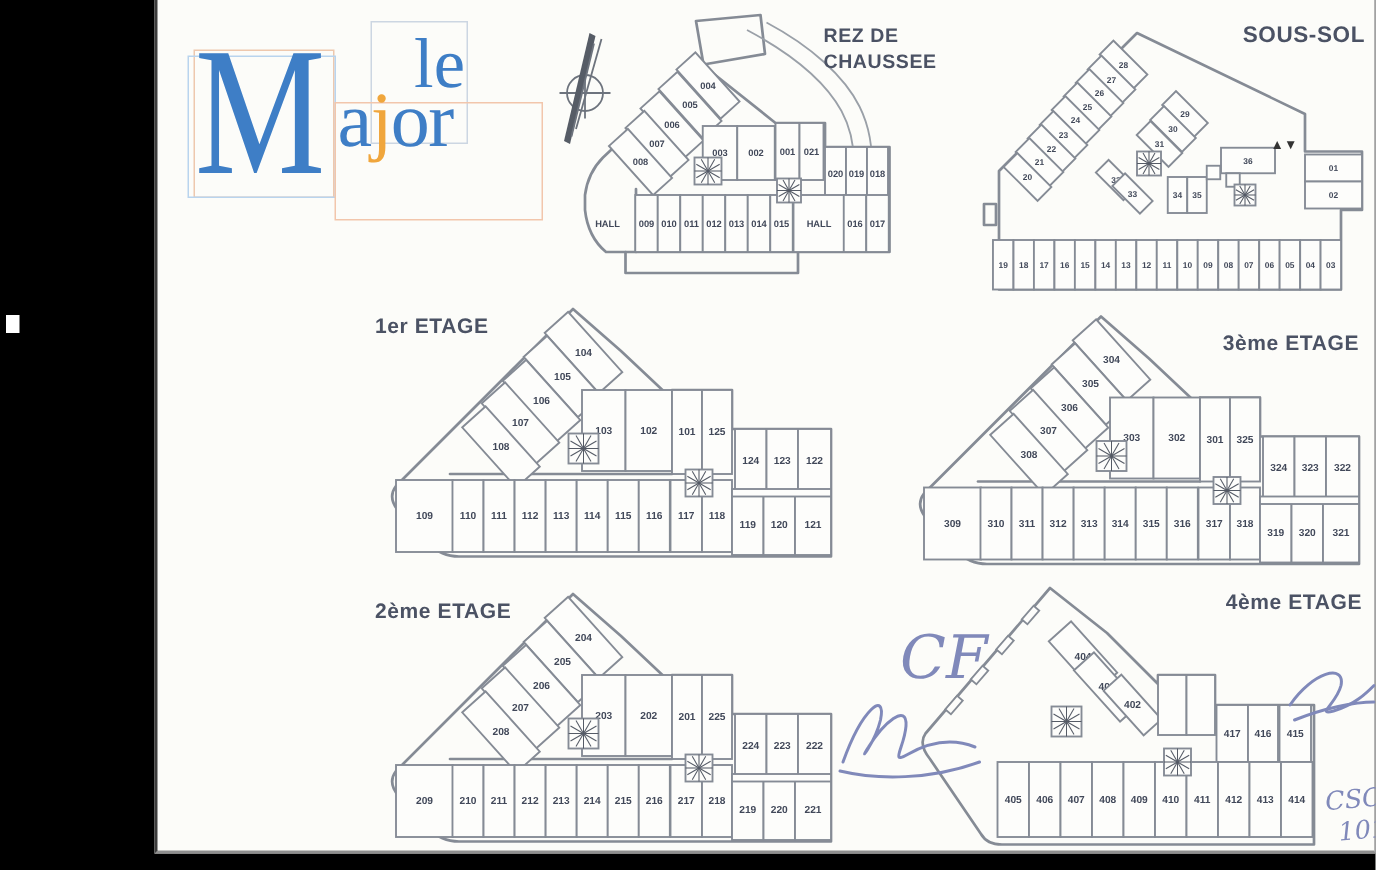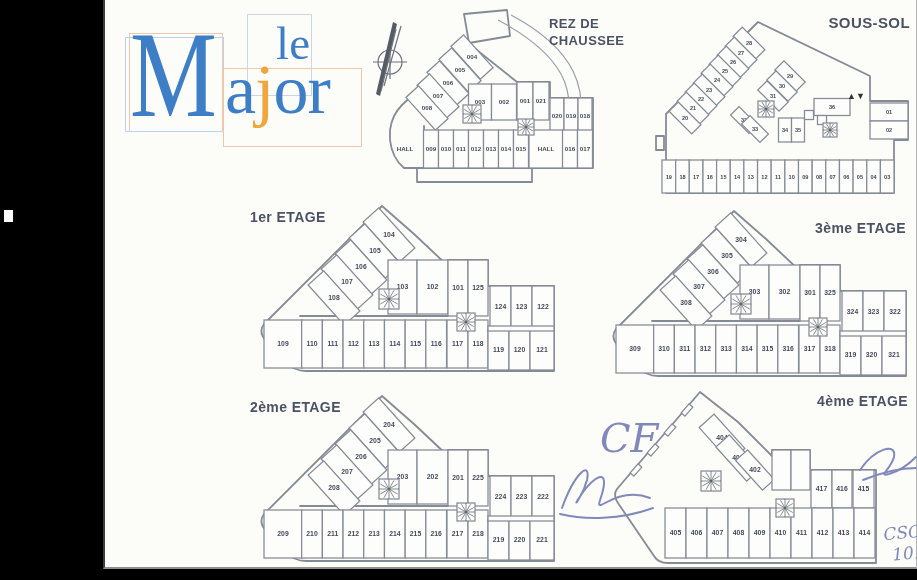--- a/index.html
+++ b/index.html
@@ -24,21 +24,21 @@
     position:absolute;left:25px;top:14px;font-family:"Liberation Serif",serif;
     font-size:122px;line-height:1;color:var(--logo-blue);
     display:inline-block;transform:scaleX(.8);transform-origin:left top;
   }
   .logo-le{
     position:absolute;left:142px;top:20px;width:63px;text-align:right;
     font-family:"Liberation Serif",serif;font-size:47px;color:var(--logo-blue);line-height:1;
   }
   .logo-ajor{
     position:absolute;left:120px;top:55px;font-family:"Liberation Serif",serif;
-    font-size:70px;line-height:1;color:var(--logo-blue);letter-spacing:-1px;
+    font-size:52px;line-height:1;color:var(--logo-blue);letter-spacing:-1px;
   }
   .logo-ajor .jj{color:var(--logo-orange);}
   
   svg.plan{position:absolute;overflow:visible;}
   #plan-rez {left:267px;top:8px;  width:280px;height:185px;}
   #plan-sous{left:547px;top:8px;  width:265px;height:190px;}
   #plan-e1  {left:137px;top:198px;width:320px;height:185px;}
   #plan-e3  {left:489px;top:203px;width:320px;height:185px;}
   #plan-e2  {left:137px;top:388px;width:320px;height:185px;}
   #plan-e4  {left:487px;top:386px;width:325px;height:190px;}

